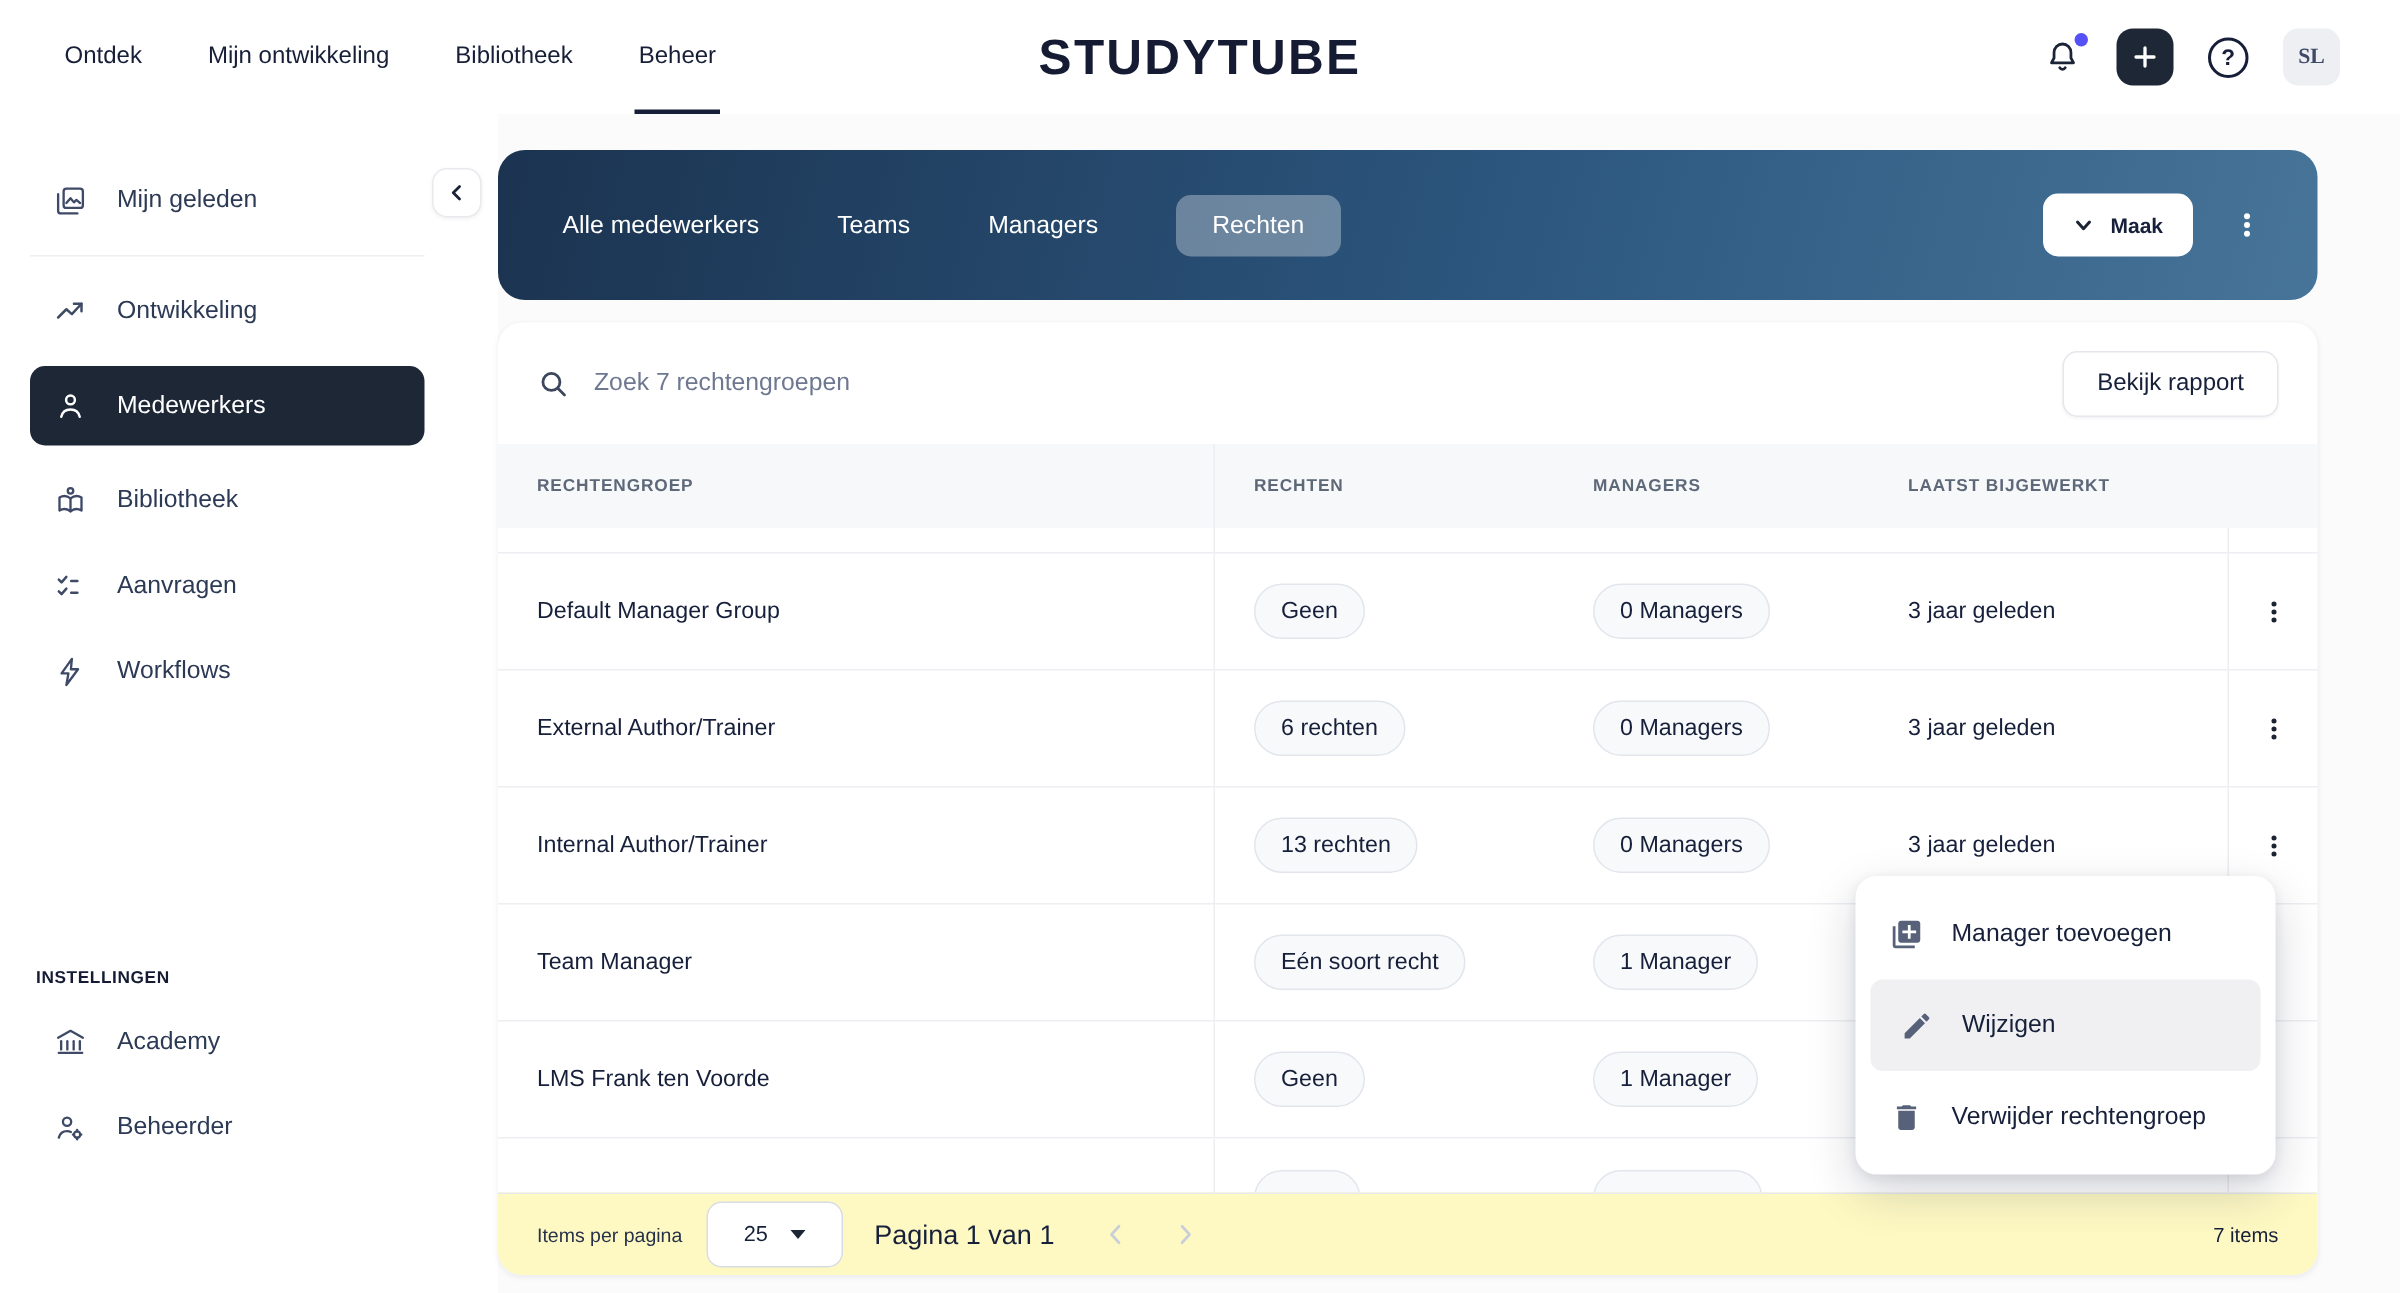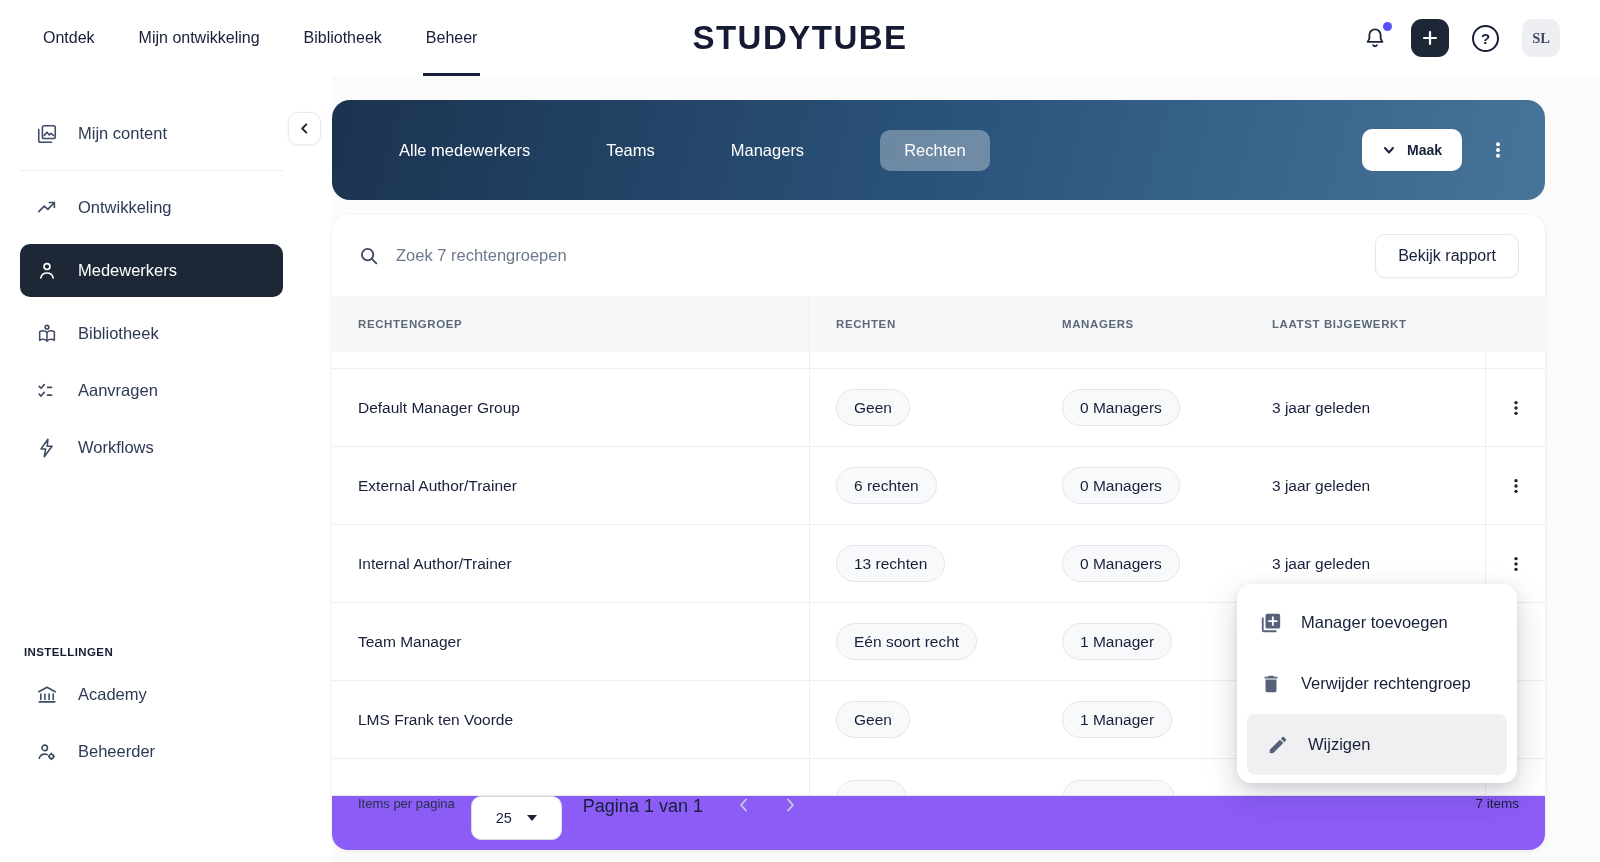--- a/index.html
+++ b/index.html
@@ -53,21 +53,21 @@
                display:flex; align-items:center; justify-content:center;
                box-shadow:0 1px 3px rgba(16,24,40,.06); cursor:pointer; }
 
   .main { flex:1; position:relative; background:#fbfbfc; }
 
   
   .hdr-card { position:absolute; left:0; top:24px; width:1213px; height:100px;
               border-radius:18px; color:#fff; display:flex; align-items:center;
               background:linear-gradient(104deg,#1b3350 0%,#2c567e 55%,#477499 100%); }
   .tabs { display:flex; align-items:center; gap:52px; padding-left:43px; }
-  .tab { font-size:16.5px; color:#fff; cursor:pointer; white-space:nowrap;margin-left:24px; }
+  .tab { font-size:16.5px; color:#fff; cursor:pointer; white-space:nowrap; }
   .tab.active { background:rgba(255,255,255,.32); border-radius:10px; padding:11px 24px; }
   .hdr-right { margin-left:auto; display:flex; align-items:center; gap:27px; padding-right:38px; }
   .maak-btn { background:#fff; border:none; border-radius:10px; height:42px;
               padding:0 20px; display:flex; align-items:center; gap:11px;
               color:#17203a; font-size:14px; font-weight:600; cursor:pointer; }
   .hdr-kebab { cursor:pointer; display:flex; }
 
   
   .table-card { position:absolute; left:0; top:139px; width:1213px; height:635px;
               background:#fff; border-radius:16px; overflow:hidden;
@@ -95,21 +95,21 @@
           background:#f8f9fb; border-radius:999px; padding:0 17px; height:37px;
           font-size:15.5px; color:#17203a; white-space:nowrap; }
   .kebab { cursor:pointer; display:flex; padding:6px; }
   .trow-partial { height:36px; border-bottom:none; overflow:hidden; }
   .trow-partial .cell { align-items:flex-start; }
   .trow-partial .pill { margin-top:21px; }
   .stub-sm { min-width:71px; }
   .stub-lg { min-width:113px; }
 
   .tfoot { margin-top:auto; height:55px; border-top:1px solid #e7e9ee;
-           display:flex; align-items:flex-start; padding:0 26px; background:#8b5cf6; flex:none; }
+           display:flex; align-items:center; padding:0 26px; background:#fef9c3; flex:none; }
   .perpage-label { font-size:13px; color:#27324a; }
   .perpage-select { width:91px; height:44px; border:1px solid #d8dde4; border-radius:10px;
            display:flex; align-items:center; justify-content:center; gap:15px;
            margin-left:16px; font-size:14.5px; color:#17203a; background:#fff; cursor:pointer; }
   .caret-down { width:0; height:0; border-left:5px solid transparent;
            border-right:5px solid transparent; border-top:6px solid #1d2433; }
   .page-label { margin-left:21px; font-size:18px; color:#17203a; }
   .pg-chevrons { display:flex; gap:28px; margin-left:32px; color:#c9ced8; }
   .pg-btn { cursor:default; display:flex; }
   .total-label { margin-left:auto; font-size:13.5px; color:#17203a; }
@@ -160,21 +160,21 @@
 
   <aside class="sidebar">
     <div class="side-item">
       <span class="sicon">
         <svg width="22" height="22" viewBox="0 0 24 24" fill="none" stroke="currentColor" stroke-width="1.7" stroke-linecap="round" stroke-linejoin="round">
           <rect x="7" y="3" width="14" height="14" rx="2"></rect>
           <path d="M3 7v12a2 2 0 0 0 2 2h12"></path>
           <path d="M9 13.5l3-3.5 2.5 3 1.8-1.8 2.7 2.3"></path>
         </svg>
       </span>
-      <span>Mijn content</span>
+      <span>Mijn geleden</span>
     </div>
     <div class="side-divider"></div>
     <div class="side-item">
       <span class="sicon">
         <svg width="22" height="22" viewBox="0 0 24 24" fill="none" stroke="currentColor" stroke-width="1.8" stroke-linecap="round" stroke-linejoin="round">
           <polyline points="3,16 9,10 13,13.5 20,6"></polyline>
           <polyline points="14.5,6 20,6 20,11.5"></polyline>
         </svg>
       </span>
       <span>Ontwikkeling</span>
@@ -432,29 +432,29 @@
 
 <div class="context-menu">
   <div class="menu-item">
     <span class="micon">
       <svg width="22" height="22" viewBox="0 0 24 24" fill="currentColor">
         <path d="M4 6H2v14c0 1.1.9 2 2 2h14v-2H4V6zm16-4H8c-1.1 0-2 .9-2 2v12c0 1.1.9 2 2 2h12c1.1 0 2-.9 2-2V4c0-1.1-.9-2-2-2zm-1 9h-4v4h-2v-4H9V9h4V5h2v4h4v2z"></path>
       </svg>
     </span>
     <span>Manager toevoegen</span>
   </div>
+  <div class="menu-item highlighted">
+    <span class="micon">
+      <svg width="22" height="22" viewBox="0 0 24 24" fill="currentColor">
+        <path d="M3 17.25V21h3.75L17.81 9.94l-3.75-3.75L3 17.25zM20.71 7.04c.39-.39.39-1.02 0-1.41l-2.34-2.34a.996.996 0 0 0-1.41 0l-1.83 1.83 3.75 3.75 1.83-1.83z"></path>
+      </svg>
+    </span>
+    <span>Wijzigen</span>
+  </div>
   <div class="menu-item">
     <span class="micon">
       <svg width="22" height="22" viewBox="0 0 24 24" fill="currentColor">
         <path d="M6 19c0 1.1.9 2 2 2h8c1.1 0 2-.9 2-2V7H6v12zM19 4h-3.5l-1-1h-5l-1 1H5v2h14V4z"></path>
       </svg>
     </span>
     <span>Verwijder rechtengroep</span>
   </div>
-  <div class="menu-item highlighted">
-    <span class="micon">
-      <svg width="22" height="22" viewBox="0 0 24 24" fill="currentColor">
-        <path d="M3 17.25V21h3.75L17.81 9.94l-3.75-3.75L3 17.25zM20.71 7.04c.39-.39.39-1.02 0-1.41l-2.34-2.34a.996.996 0 0 0-1.41 0l-1.83 1.83 3.75 3.75 1.83-1.83z"></path>
-      </svg>
-    </span>
-    <span>Wijzigen</span>
-  </div>
 </div>
 
 </body></html>

